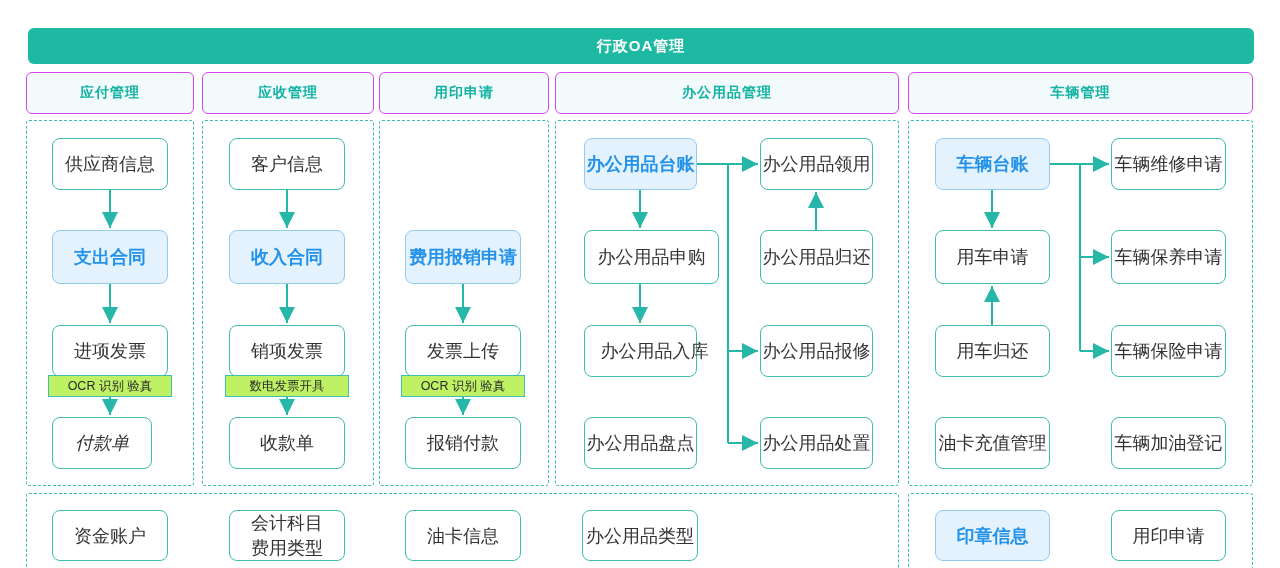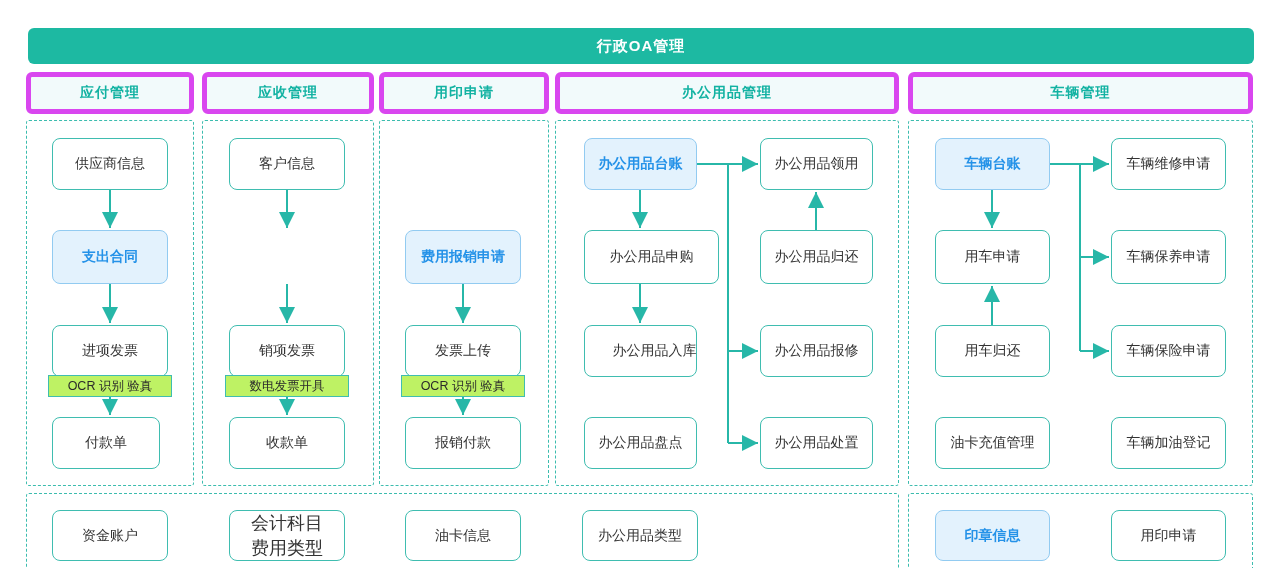--- a/index.html
+++ b/index.html
@@ -4,31 +4,31 @@
 <style>
   html,body{margin:0;padding:0;background:#fff;overflow:hidden;}
   body{font-family:"Liberation Sans","DejaVu Sans",sans-serif;}
   #canvas{position:relative;width:1280px;height:568px;background:#fff;}
 
   .topbar{position:absolute;left:28px;top:28px;width:1226px;height:36px;
     background:#1db9a2;border-radius:6px;display:flex;align-items:center;justify-content:center;}
   .topbar span{color:#ffffff;font-size:15px;font-weight:bold;letter-spacing:1px;}
 
   .colhead{position:absolute;top:72px;height:42px;background:#f2fafb;
-    border:5px solid #d946ef;border-radius:6px;box-sizing:border-box;
+    border:1px solid #d946ef;border-radius:6px;box-sizing:border-box;
     display:flex;align-items:center;justify-content:center;}
   .colhead span{color:#12b2a2;font-size:14px;font-weight:bold;letter-spacing:1px;}
 
   .frame{position:absolute;border:1.5px dashed #3cbcae;border-radius:3px;
     box-sizing:border-box;background:transparent;}
 
   .node{position:absolute;height:52px;background:#ffffff;
     border:1.4px solid #3fbdb0;border-radius:8px;box-sizing:border-box;
     display:flex;align-items:center;justify-content:center;z-index:2;}
-  .node span{color:#333333;font-size:14px;font-weight:500;white-space:nowrap;}
+  .node span{color:#333333;font-size:18px;font-weight:500;white-space:nowrap;}
   .node.h54{height:54px;}
   .node.blue{background:#e3f2fd;border:1.4px solid #92cbf1;}
   .node.blue span{color:#2492e8;font-weight:bold;}
   .subnode{position:absolute;height:22px;background:#bef264;
     border:1.4px solid #3fbdb0;border-radius:0;box-sizing:border-box;
     display:flex;align-items:center;justify-content:center;z-index:3;}
   .subnode span{color:#2b2b2b;font-size:12.5px;font-weight:500;white-space:nowrap;}
   .node.twolines{flex-direction:column;line-height:1.35;}
   .node.twolines span{font-size:18px;}
 
@@ -107,26 +107,29 @@
     </div>
   <div class="node blue h54" style="left:52px;top:230px;width:116px;">
       <span>支出合同</span>
     </div>
   <div class="node" style="left:52px;top:325px;width:116px;">
       <span>进项发票</span>
     </div>
   <div class="subnode" style="left:48px;top:375px;width:124px;">
       <span>OCR 识别 验真</span>
     </div>
-  <div class="node" style="left:52px;top:417px;width:108px;">
+  <div class="node" style="left:52px;top:417px;width:100px;font-style:italic;">
       <span>付款单</span>
     </div>
 
   <div class="node" style="left:229px;top:138px;width:116px;">
       <span>客户信息</span>
+    </div>
+  <div class="node blue h54" style="left:229px;top:230px;width:116px;">
+      <span>收入合同</span>
     </div>
   <div class="node" style="left:229px;top:325px;width:116px;">
       <span>销项发票</span>
     </div>
   <div class="subnode" style="left:225px;top:375px;width:124px;">
       <span>数电发票开具</span>
     </div>
   <div class="node" style="left:229px;top:417px;width:116px;">
       <span>收款单</span>
     </div>

